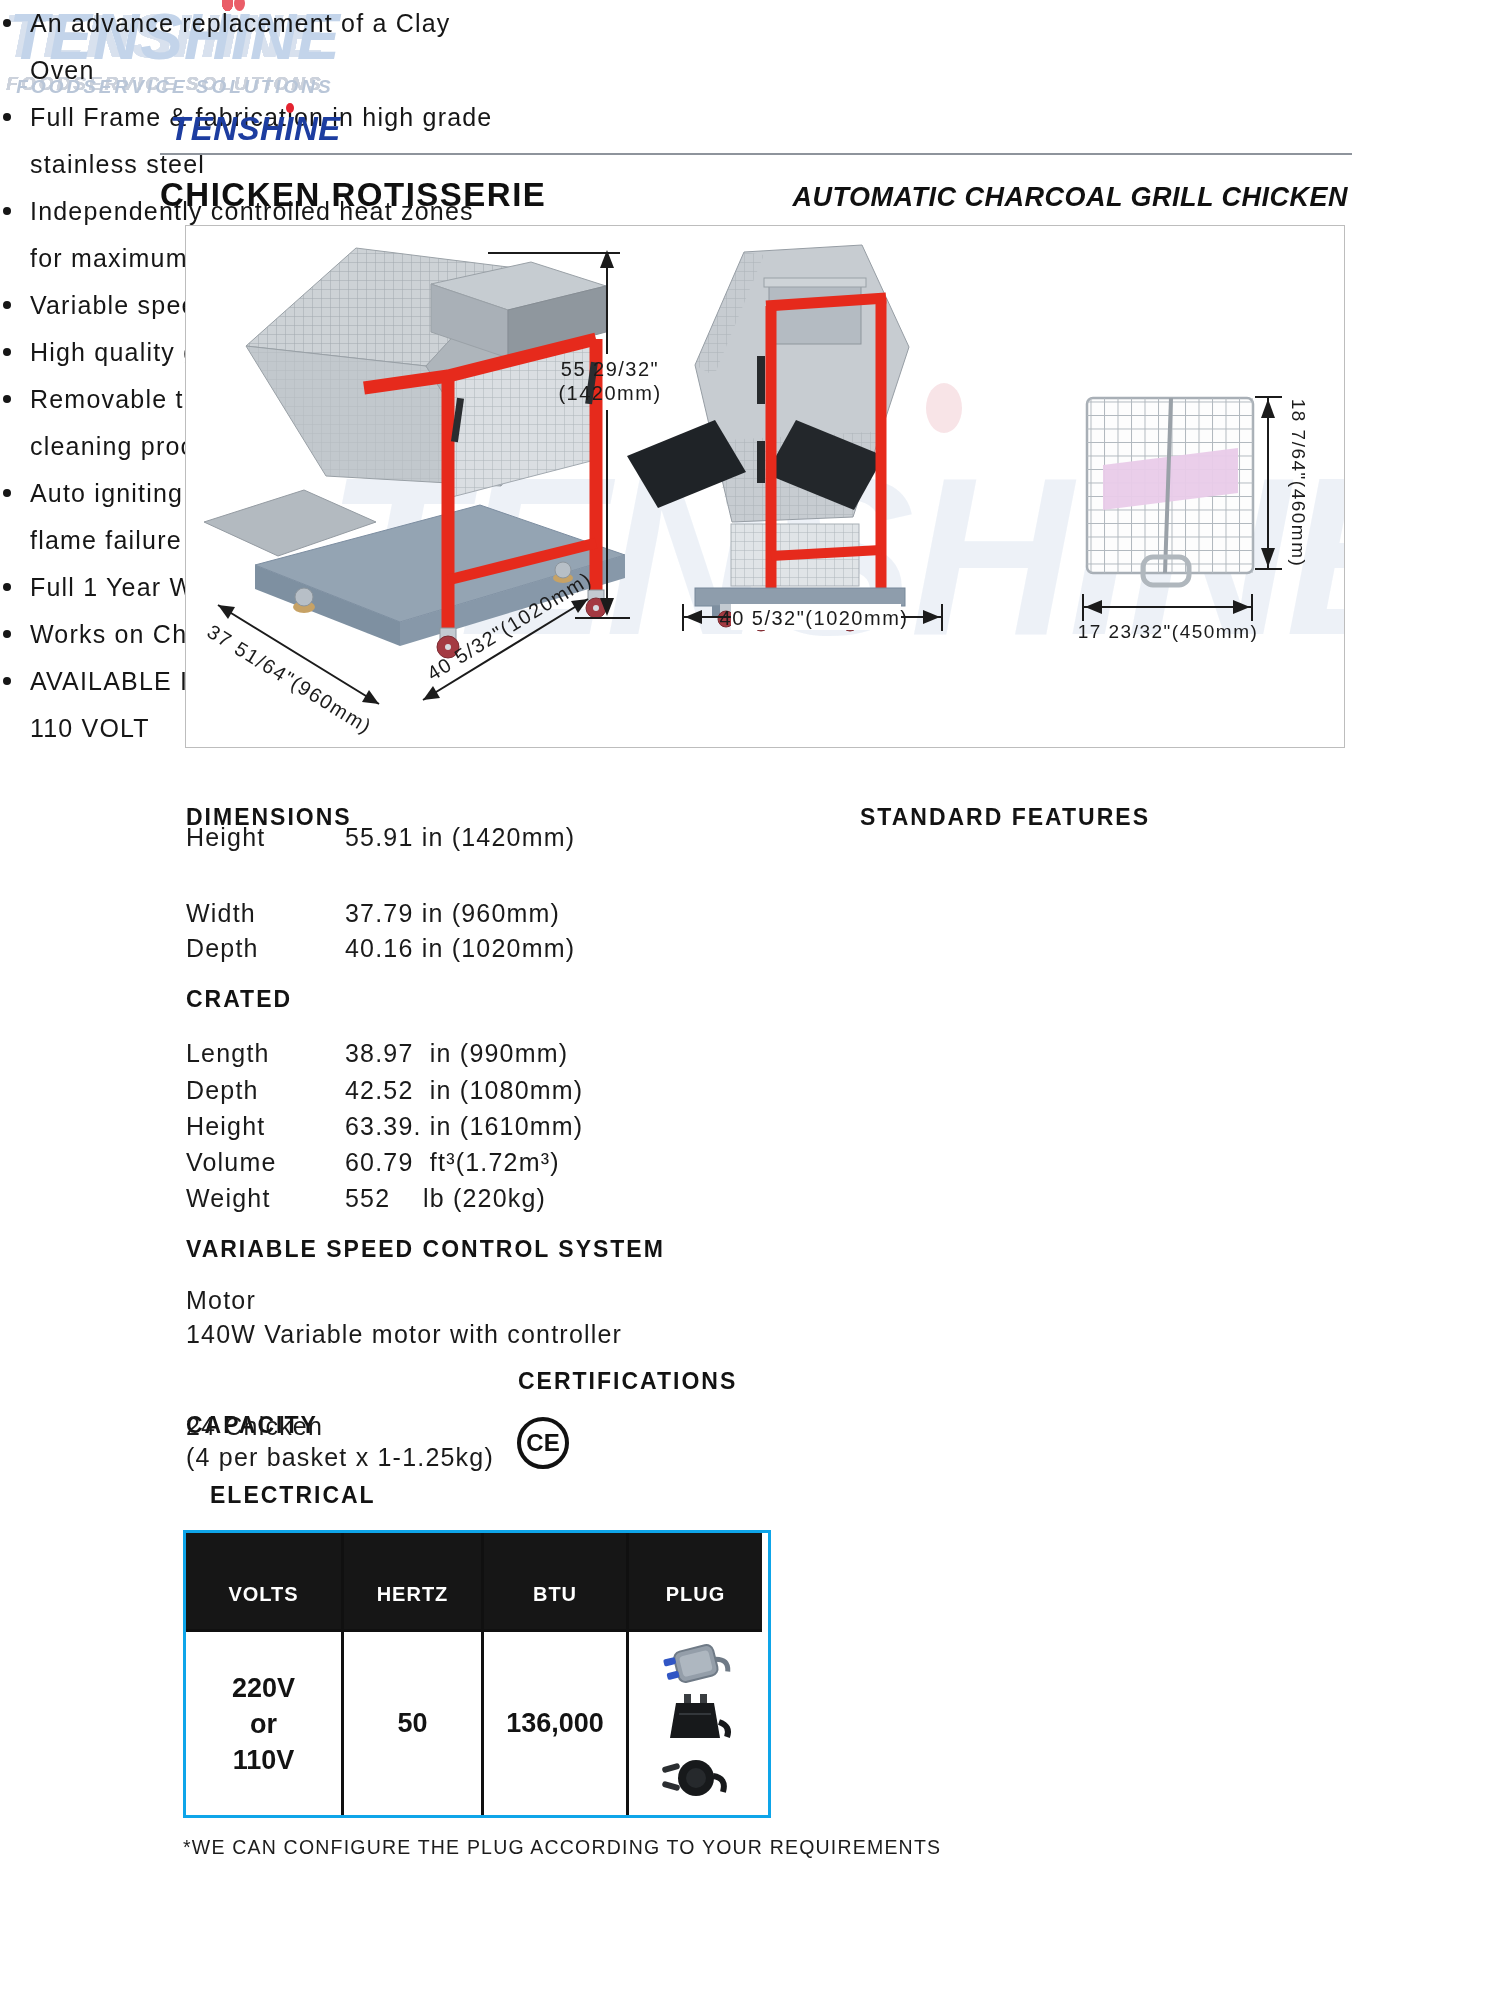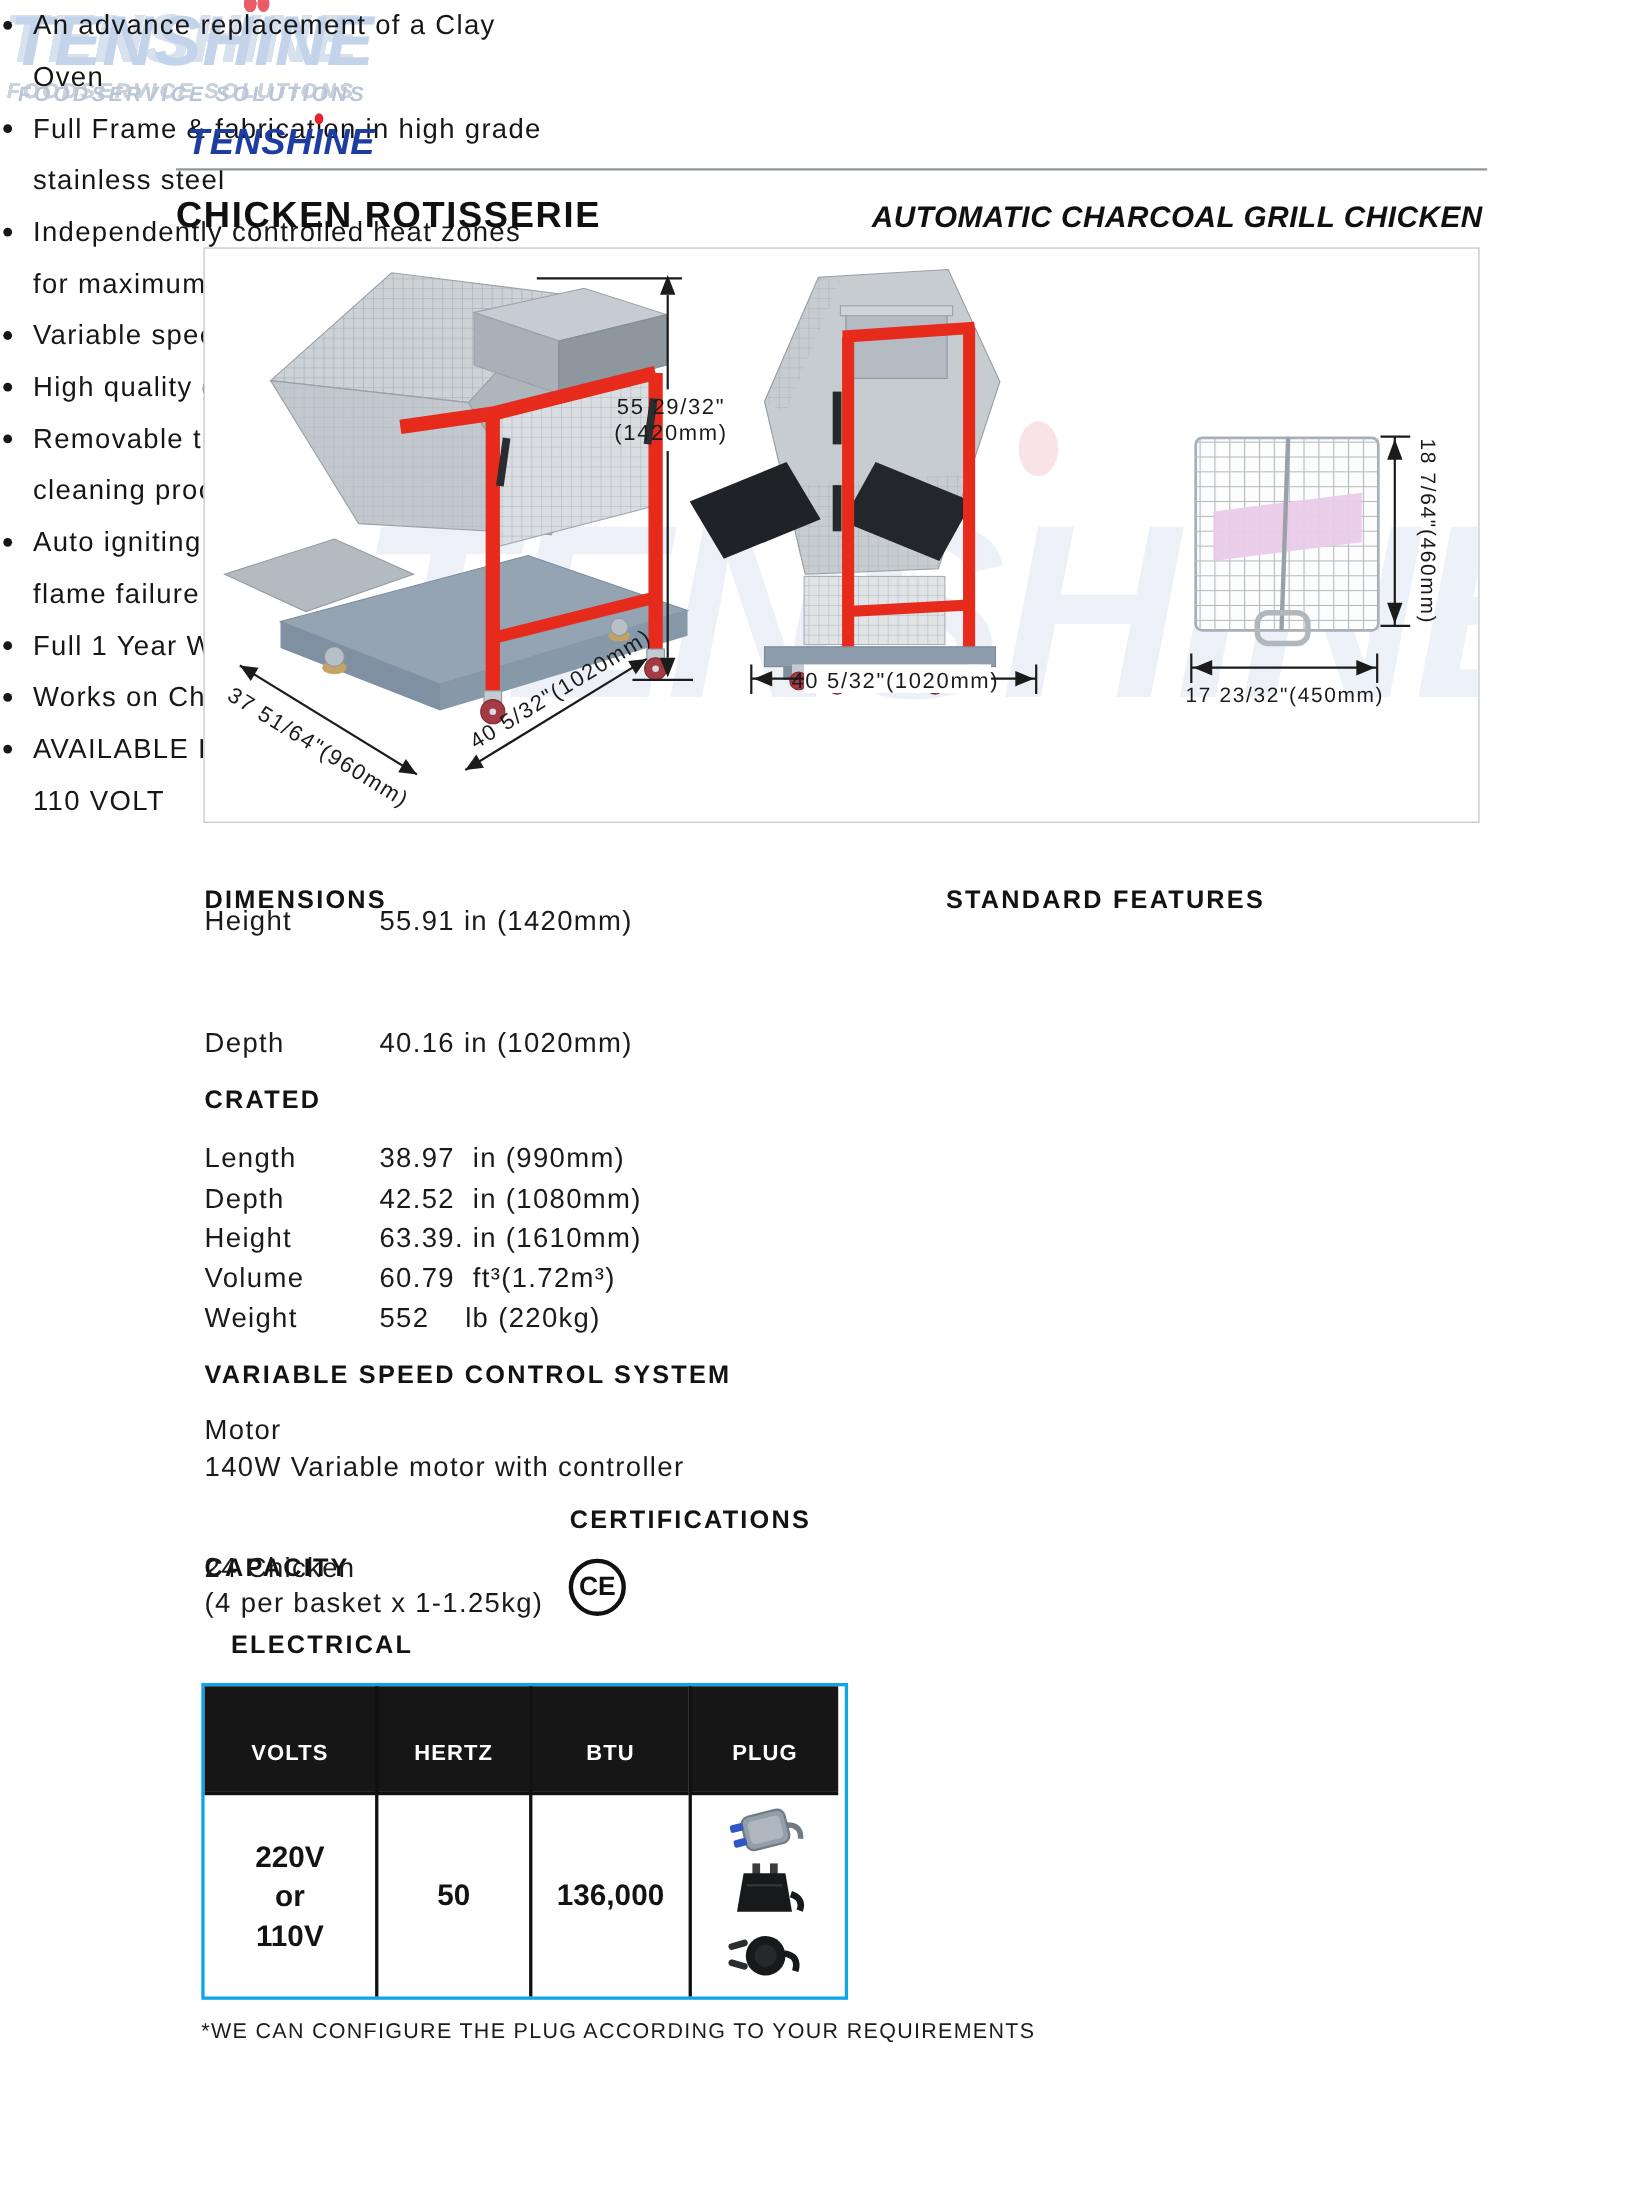--- a/index.html
+++ b/index.html
@@ -266,20 +266,21 @@
           <polygon points="899,381 916,374 916,388" stroke="none"></polygon>
           <polygon points="1064,381 1047,374 1047,388" stroke="none"></polygon>
           <text x="982" y="412" text-anchor="middle" stroke="none" font-size="19">17 23/32"(450mm)</text>
         </g>
       </g>
     </svg>
   </div>
 
   <div class="abs sec-h" style="left:186px;top:804px;">DIMENSIONS</div>
   <div class="abs trow" style="top:823px;"><span class="lab">Height</span><span class="val">55.91 in (1420mm)</span></div>
+  <div class="abs trow" style="top:899px;"><span class="lab">Width</span><span class="val">37.79 in (960mm)</span></div>
   <div class="abs trow" style="top:934px;"><span class="lab">Depth</span><span class="val">40.16 in (1020mm)</span></div>
 
   <div class="abs sec-h" style="left:186px;top:986px;">CRATED</div>
   <div class="abs trow" style="top:1039px;"><span class="lab">Length</span><span class="val">38.97  in (990mm)</span></div>
   <div class="abs trow" style="top:1076px;"><span class="lab">Depth</span><span class="val">42.52  in (1080mm)</span></div>
   <div class="abs trow" style="top:1112px;"><span class="lab">Height</span><span class="val">63.39. in (1610mm)</span></div>
   <div class="abs trow" style="top:1148px;"><span class="lab">Volume</span><span class="val">60.79  ft³(1.72m³)</span></div>
   <div class="abs trow" style="top:1184px;"><span class="lab">Weight</span><span class="val">552    lb (220kg)</span></div>
 
   <div class="abs sec-h" style="left:186px;top:1236px;">VARIABLE SPEED CONTROL SYSTEM</div>

